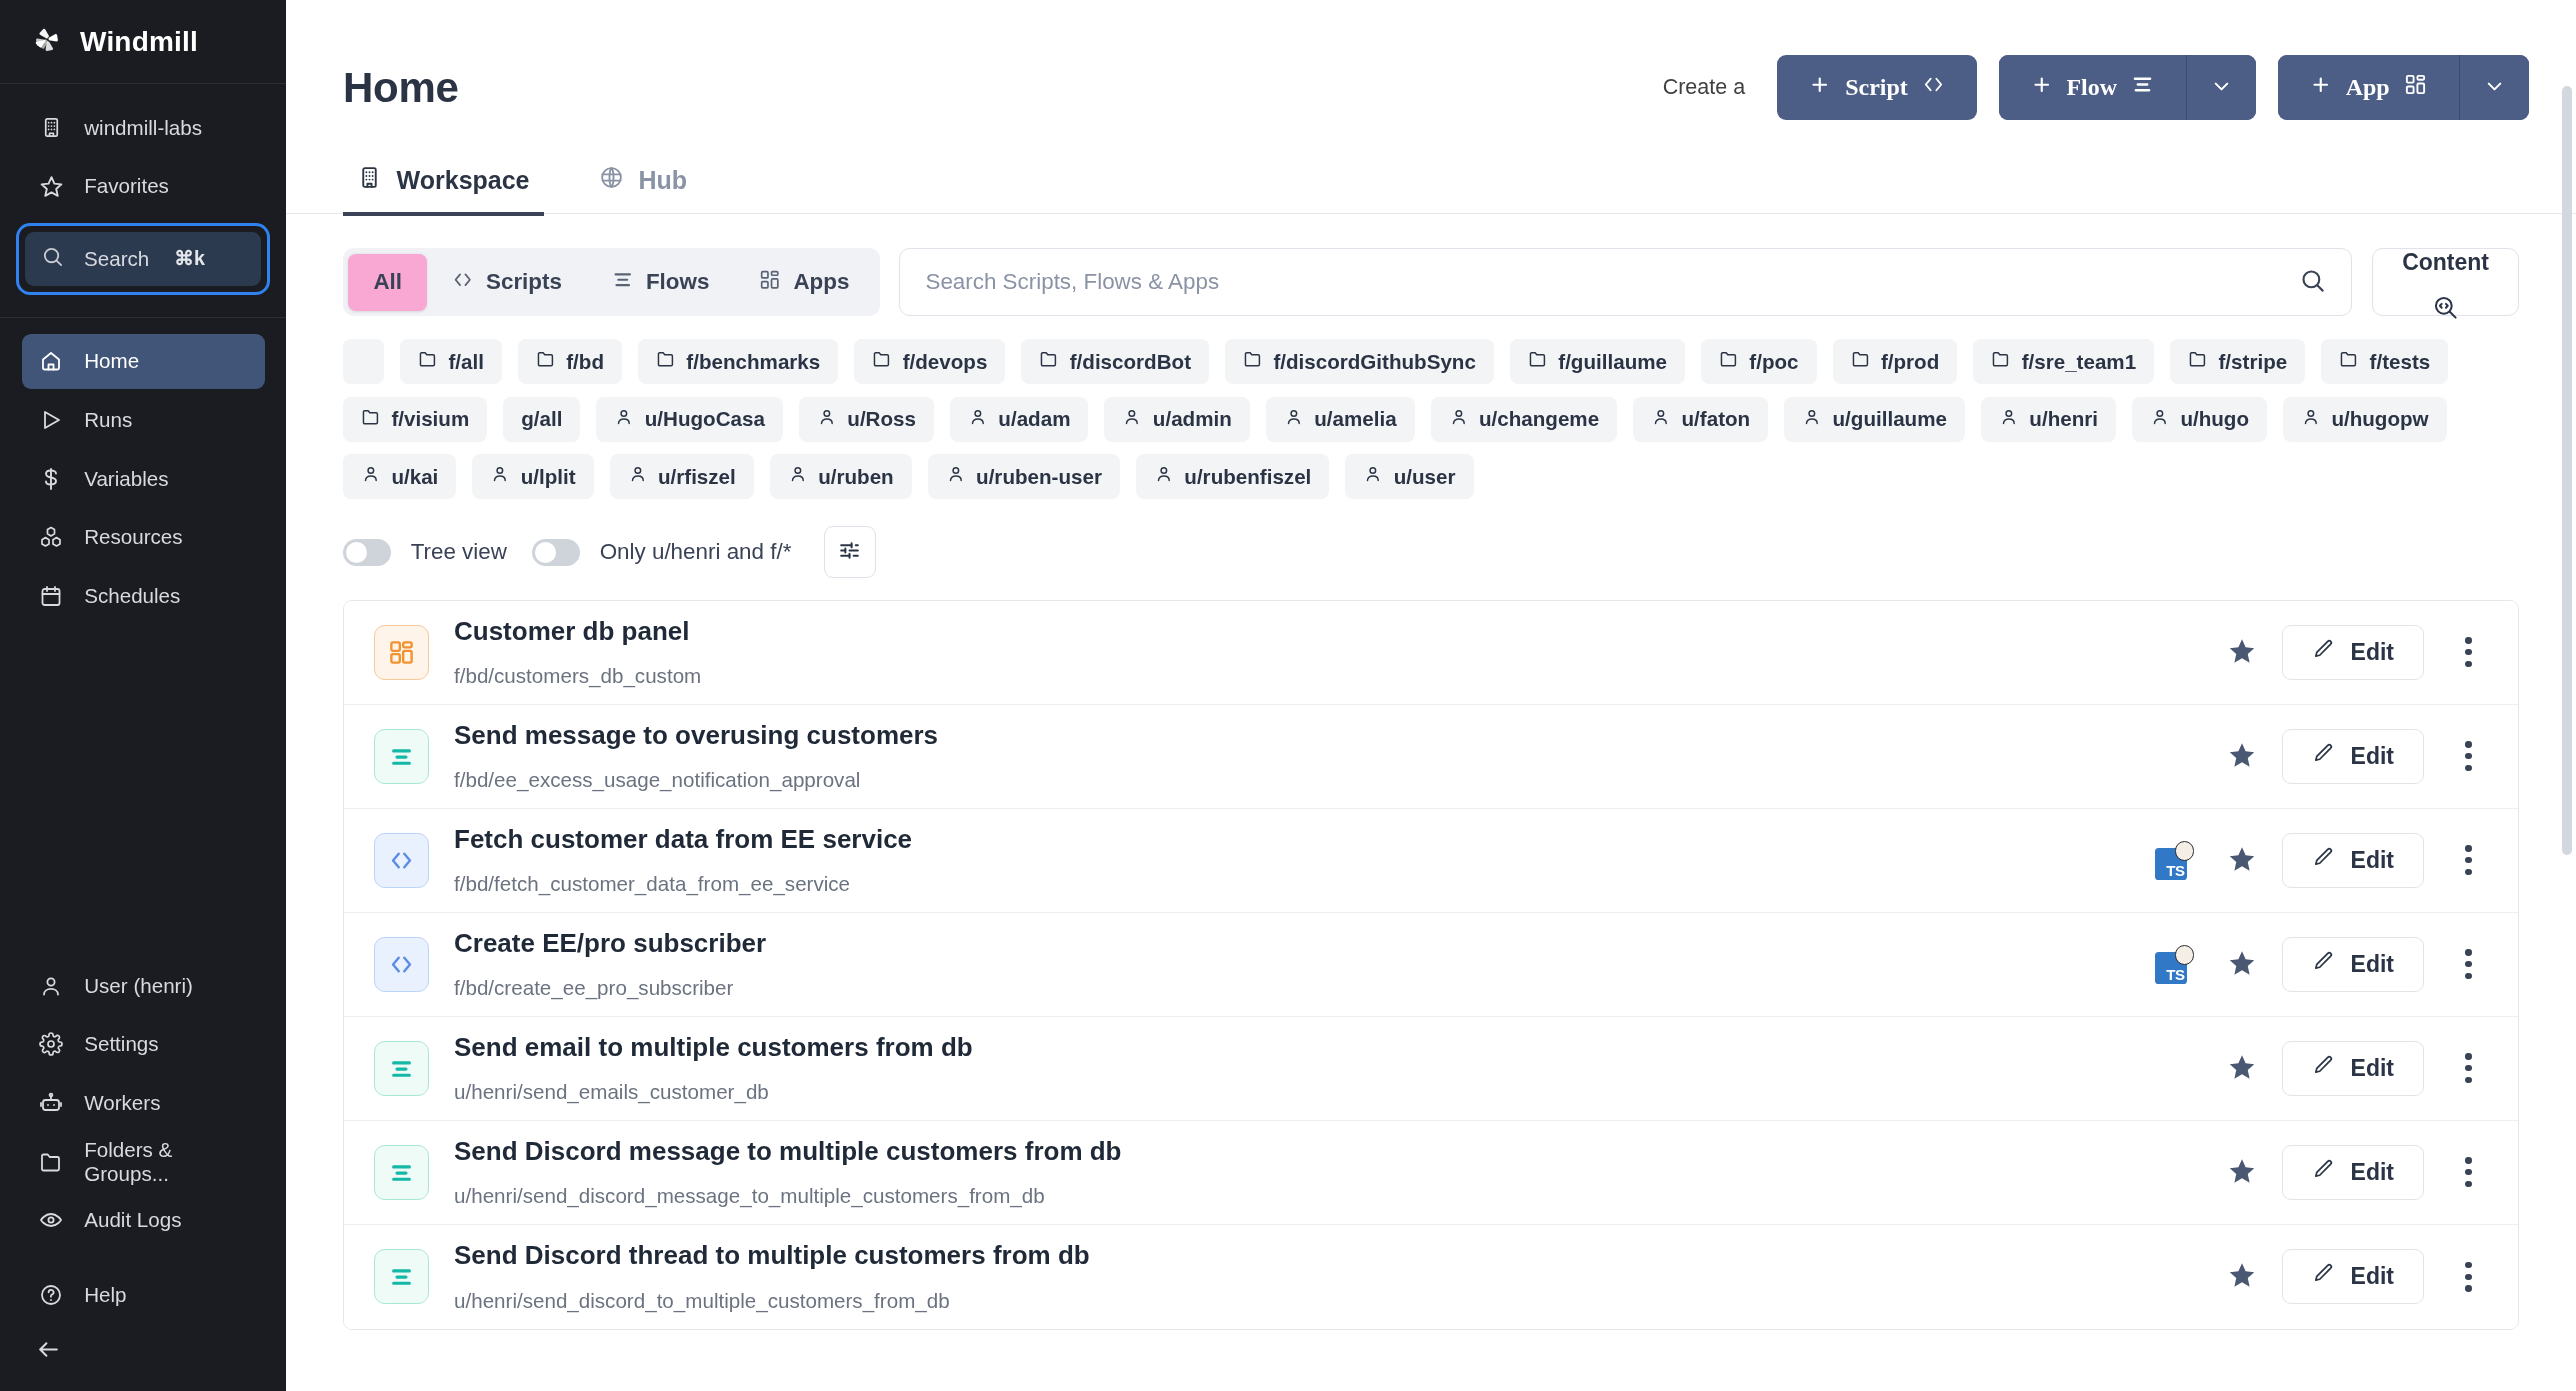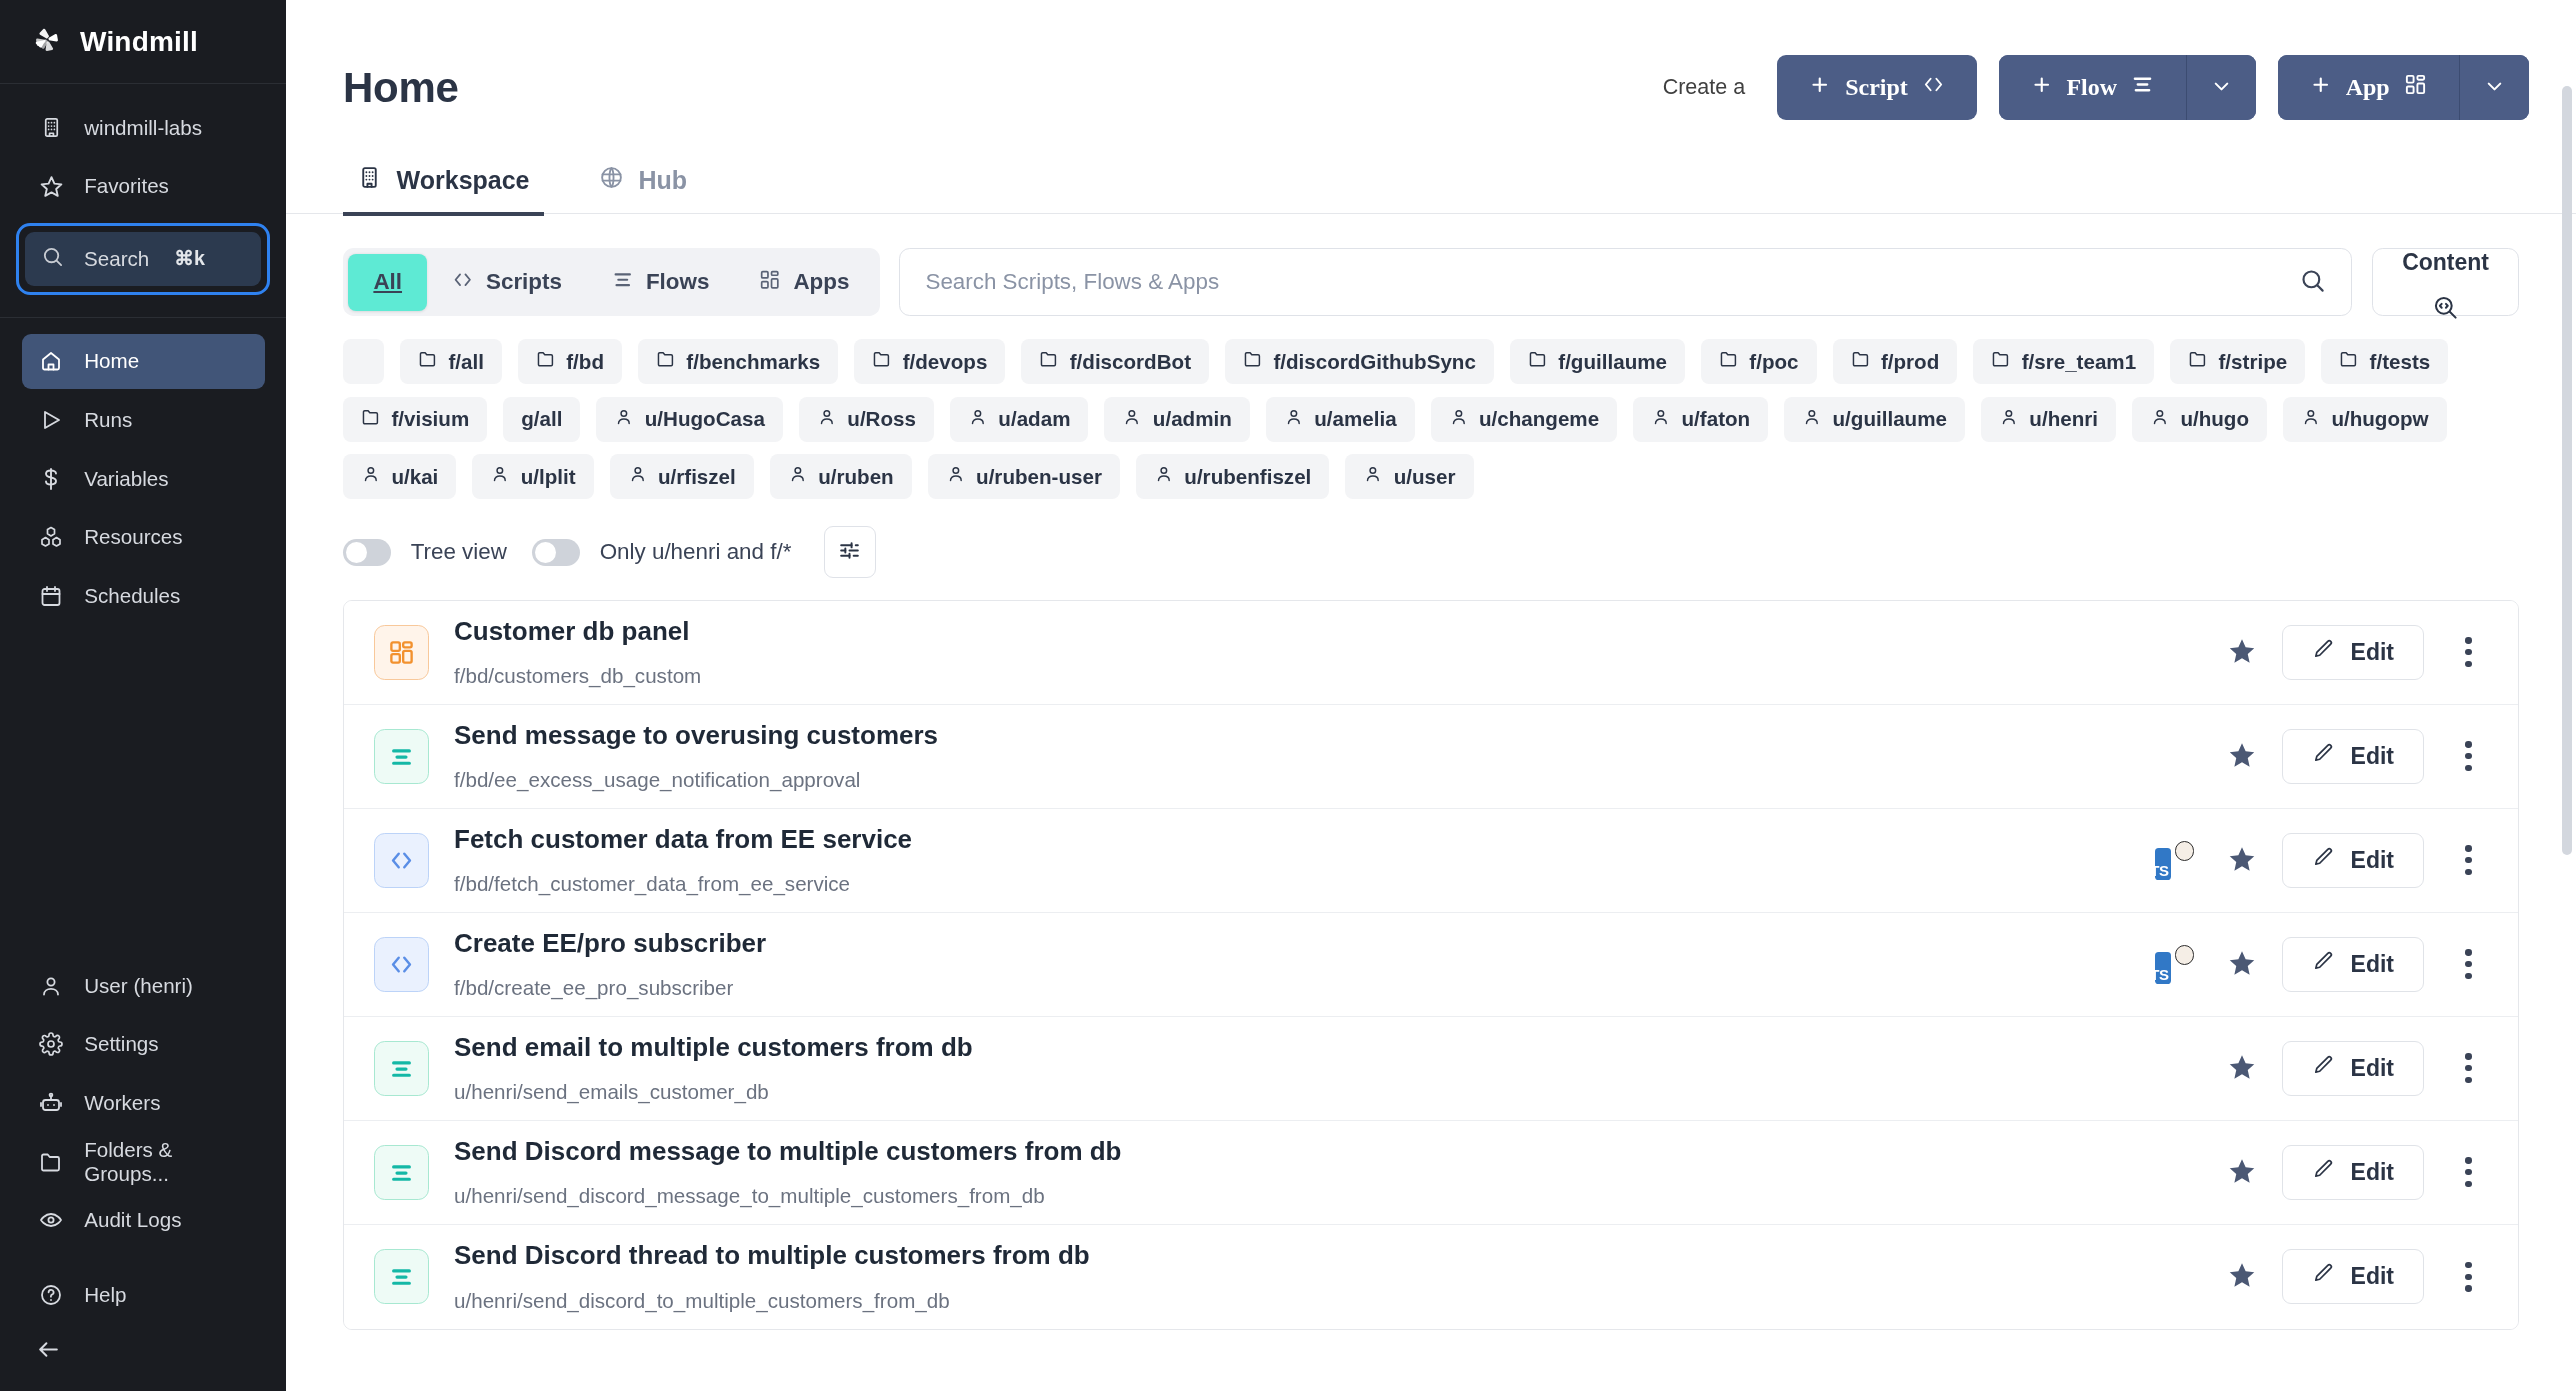--- a/index.html
+++ b/index.html
@@ -95,21 +95,21 @@
   .filterbar { display: flex; align-items: center; gap: 19.7px; padding: 34px 57px 0 57px; }
   .seg {
     display: flex; align-items: center; background: #f1f2f5; border-radius: 10.7px; padding: 5.4px;
     height: 68px;
   }
   .seg-item {
     display: flex; align-items: center; gap: 12.5px;
     height: 57px; padding: 0 25px; border-radius: 8px;
     font-size: 22.4px; font-weight: 700; color: #3a4356; cursor: pointer;
   }
-  .seg-item.active { background: #5eead4; box-shadow: 0 0.9px 2.7px rgba(0,0,0,.10); text-decoration: underline; }
+  .seg-item.active { background: #f9a8d4; box-shadow: 0 0.9px 2.7px rgba(0,0,0,.10); }
   .searchbox {
     flex: 1 1 auto; height: 68px; border: 1.8px solid #dfe2e8; border-radius: 10.7px;
     display: flex; align-items: center; padding: 0 25px; background: #fff;
   }
   .searchbox input {
     flex: 1 1 auto; border: none; outline: none; font-size: 22.4px;
     color: #3a4356; font-family: inherit; background: transparent;
   }
   .searchbox input::placeholder { color: #8a93a5; }
   .content-btn {
@@ -151,21 +151,21 @@
   .row:last-child { border-bottom: none; }
   .row-ico { width: 55px; height: 55px; flex: 0 0 55px; border-radius: 10.7px; display: flex; align-items: center; justify-content: center; }
   .ico-app { background: #fff4ea; border: 1.8px solid #f8c89a; }
   .ico-flow { background: #eefbf6; border: 1.8px solid #a7e8d1; }
   .ico-script { background: #eaf1fe; border: 1.8px solid #bcd3f8; }
   .row-texts { display: flex; flex-direction: column; gap: 20px; min-width: 0; }
   .row-title { font-size: 26px; font-weight: 700; color: #1f2937; line-height: 1.1; }
   .row-path { font-size: 20.6px; color: #6b7280; line-height: 1.1; }
   .row-spacer { flex: 1 1 auto; }
   .lang-badge { width: 39px; height: 39px; position: relative; flex: 0 0 39px; margin-right: 7.2px; }
-  .ts-sq { position: absolute; left: 0; top: 7.2px; width: 16px; height: 32px; background: #3178c6; border-radius: 3.6px;
+  .ts-sq { position: absolute; left: 0; top: 7.2px; width: 32px; height: 32px; background: #3178c6; border-radius: 3.6px;
            color: #fff; font-size: 15px; font-weight: 700; display: flex; align-items: flex-end; justify-content: flex-end;
            padding: 0 2.7px 0.9px 0; letter-spacing: -0.4px; }
   .deno { position: absolute; right: 0; top: 0; width: 19.7px; height: 19.7px; border-radius: 50%; background: #f5eee6; border: 1.8px solid #2b2b2b; }
   .star { cursor: pointer; flex: 0 0 auto; }
   .edit-btn {
     height: 55px; border: 1.8px solid #e0e3e8; border-radius: 9px; background: #fff;
     display: flex; align-items: center; gap: 16px; padding: 0 29px;
     font-size: 23px; font-weight: 700; color: #2b3445; cursor: pointer; font-family: inherit;
   }
   .kebab { width: 39px; height: 55px; display: flex; flex-direction: column; align-items: center; justify-content: center; gap: 5.4px; cursor: pointer; }

